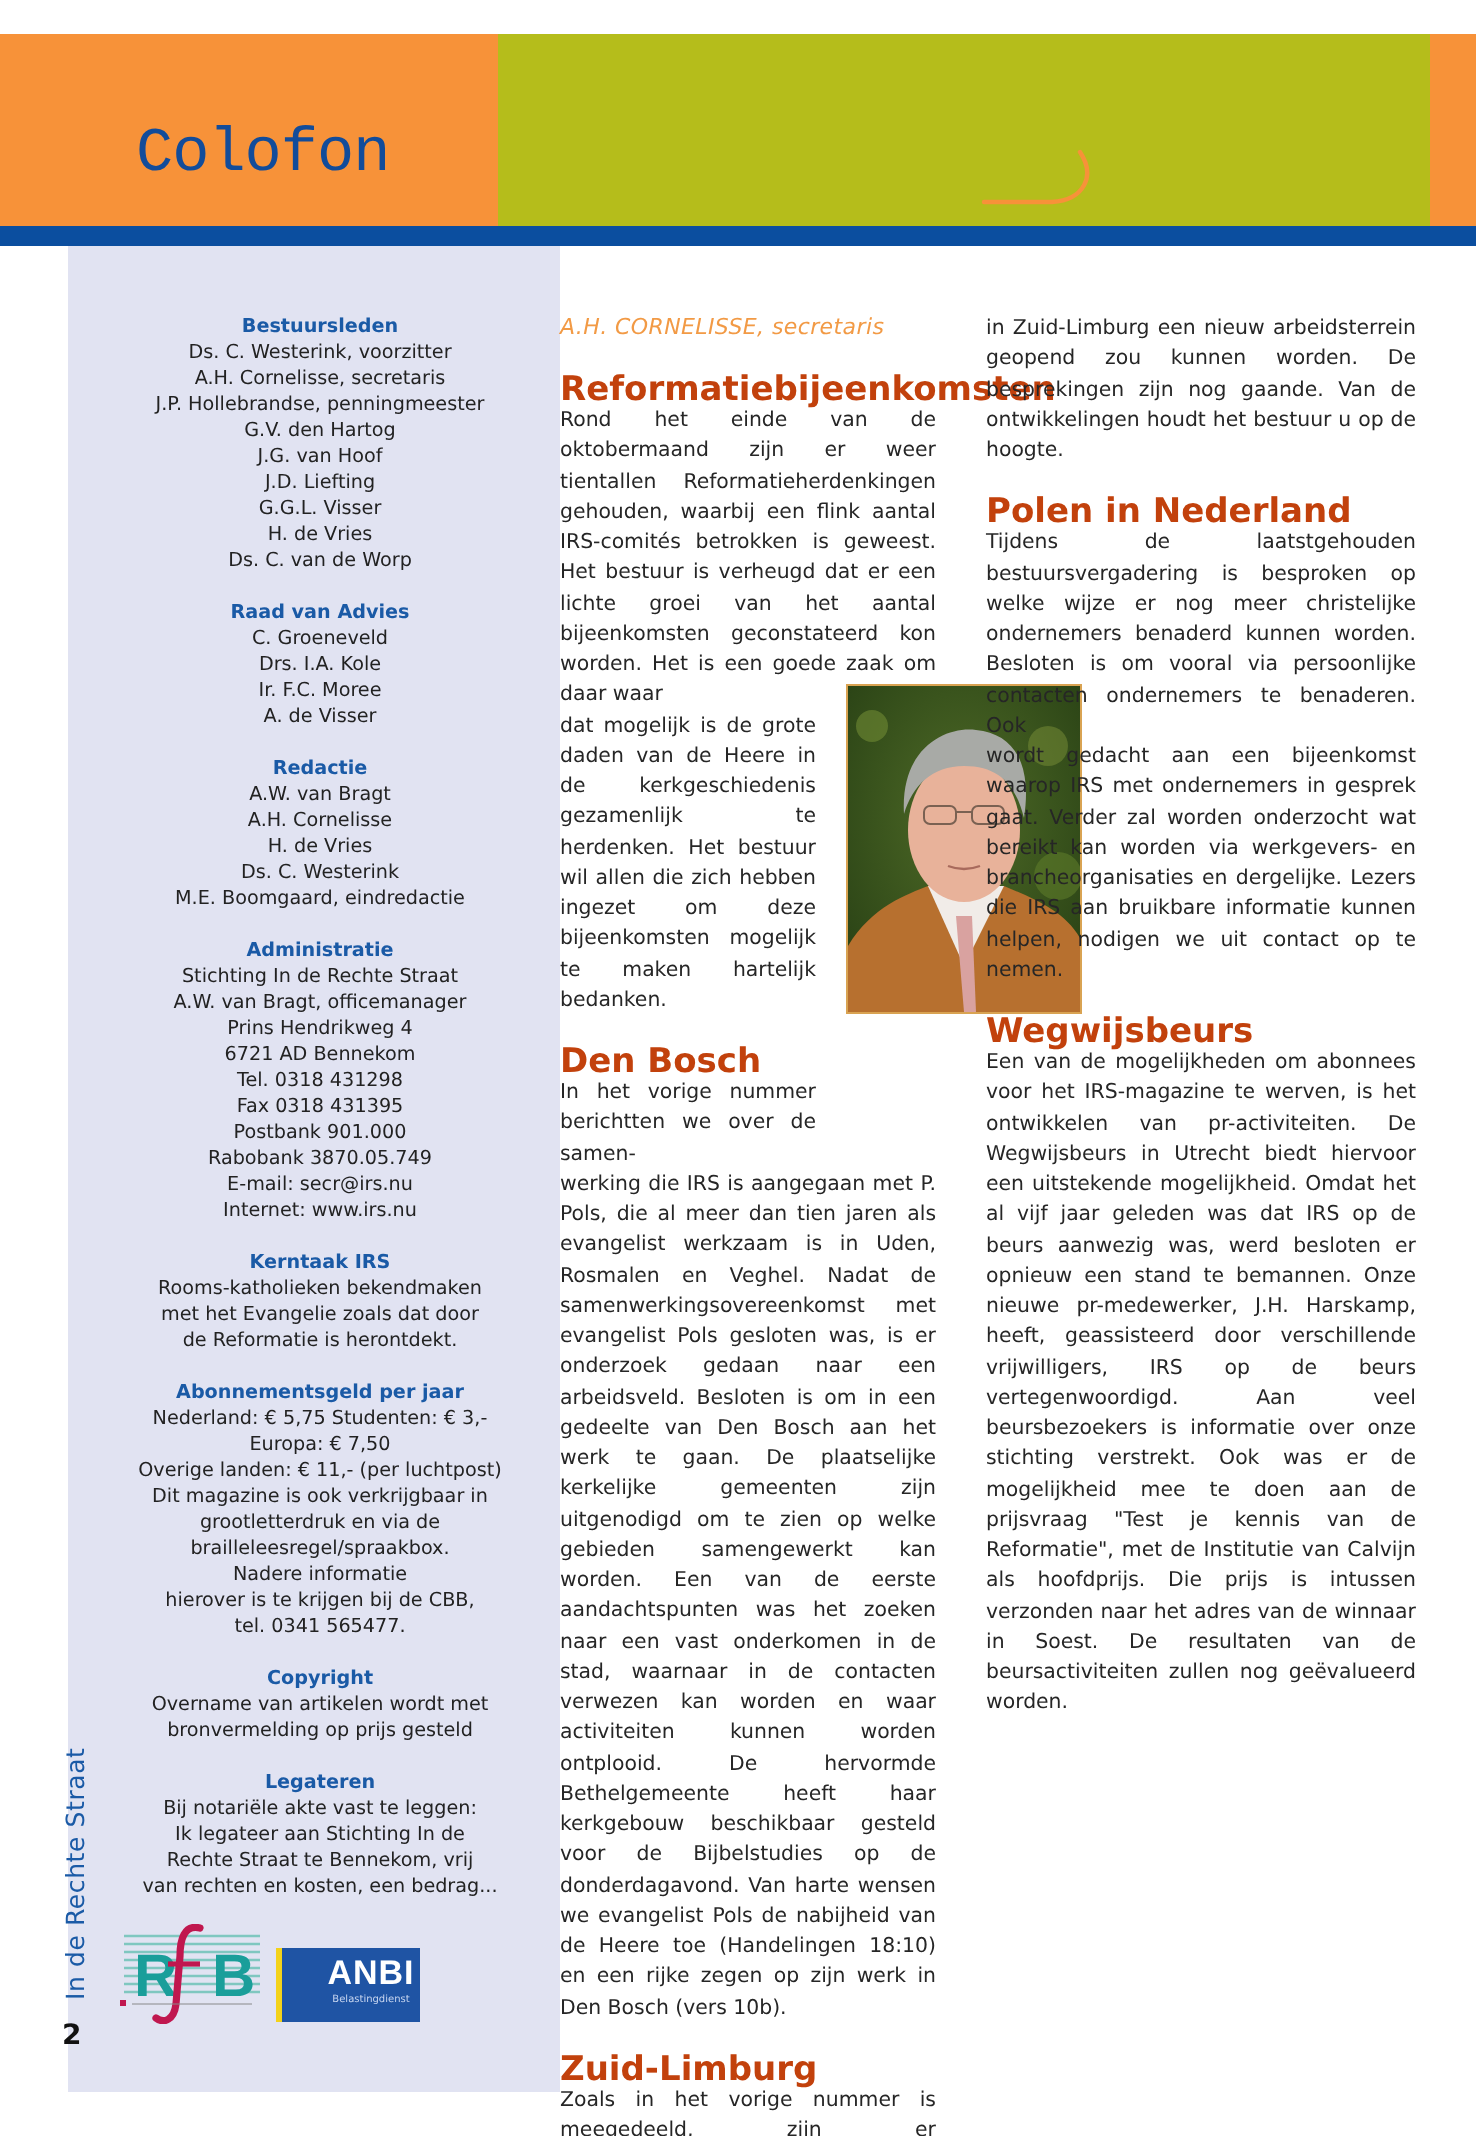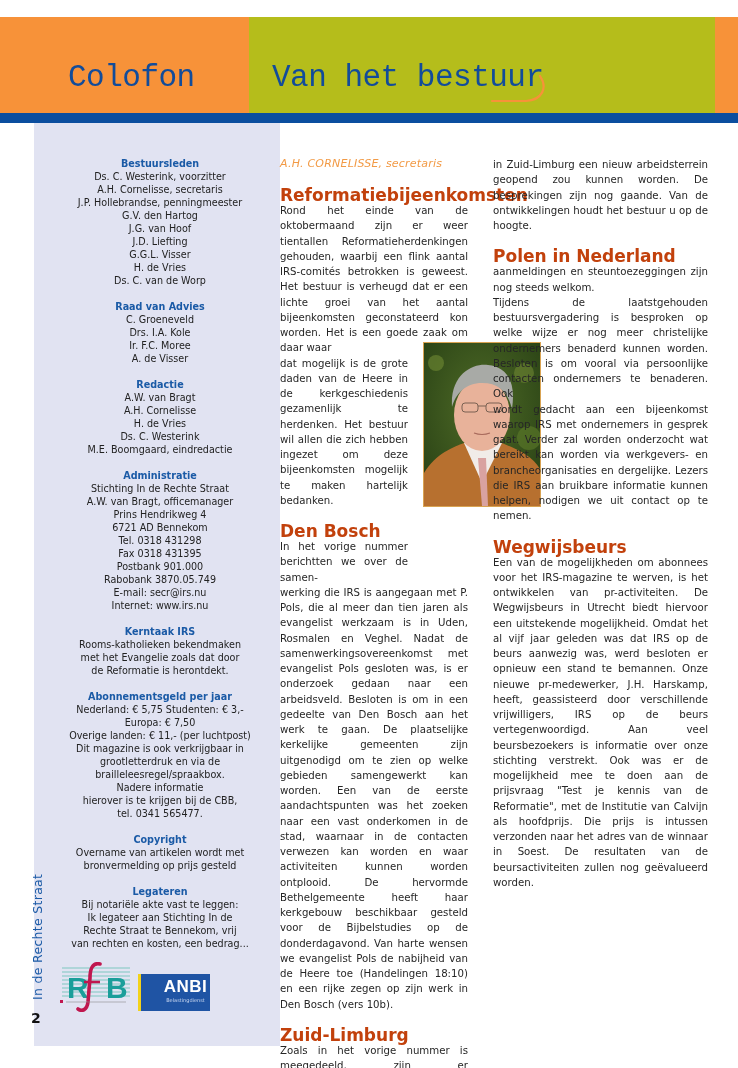--- a/index.html
+++ b/index.html
@@ -56,21 +56,20 @@
 <body>
 
 <div class="page">
 
   <div class="band-orange-left"></div>
   <div class="band-green"></div>
   <div class="band-orange-right"></div>
   <div class="band-blue"></div>
 
   <div class="hdr-title hdr-colofon">Colofon</div>
-  <div class="hdr-title hdr-bestuur">Van het bestuur</div>
   <svg class="swoosh" viewBox="0 0 66 30">
     <path d="M58 2 C66 14 60 26 44 27 L10 27" fill="none" stroke="#f79239" stroke-width="2.2" stroke-linecap="round"></path>
   </svg>
 
   <div class="sidebar">
     <div class="sb-content" id="sb-content">
         <div class="sb-section">
           <div class="sb-heading">Bestuursleden</div>
           <div class="sb-line">Ds. C. Westerink, voorzitter</div>
           <div class="sb-line">A.H. Cornelisse, secretaris</div>
@@ -209,21 +208,20 @@
       <rect x="62" y="60" width="16" height="9" rx="3" fill="none" stroke="#7a6152" stroke-width="1"></rect>
       <line x1="54" y1="63" x2="62" y2="63" stroke="#7a6152" stroke-width="1"></line>
       <path d="M50 90 Q58 93 66 90" stroke="#a86a5c" stroke-width="1.2" fill="none"></path>
     </svg>
   </div>
 
   <div class="col col-right">
     <p>in Zuid-Limburg een nieuw arbeidsterrein geopend zou kunnen worden. De besprekingen zijn nog gaande. Van de ontwikkelingen houdt het bestuur u op de hoogte.</p>
     <div class="gap"></div>
     <p class="art-h">Polen in Nederland</p>
-    <p class="indent-block">aanmeldingen en steuntoezeggingen zijn nog steeds welkom.</p>
     <p class="indent-block">Tijdens de laatstgehouden bestuursvergadering is besproken op welke wijze er nog meer christelijke ondernemers benaderd kunnen worden. Besloten is om vooral via persoonlijke contacten ondernemers te benaderen. Ook</p>
     <p>wordt gedacht aan een bijeenkomst waarop IRS met ondernemers in gesprek gaat. Verder zal worden onderzocht wat bereikt kan worden via werkgevers- en brancheorganisaties en dergelijke. Lezers die IRS aan bruikbare informatie kunnen helpen, nodigen we uit contact op te nemen.</p>
     <div class="gap"></div>
     <p class="art-h">Wegwijsbeurs</p>
     <p>Een van de mogelijkheden om abonnees voor het IRS-magazine te werven, is het ontwikkelen van pr-activiteiten. De Wegwijsbeurs in Utrecht biedt hiervoor een uitstekende mogelijkheid. Omdat het al vijf jaar geleden was dat IRS op de beurs aanwezig was, werd besloten er opnieuw een stand te bemannen. Onze nieuwe pr-medewerker, J.H. Harskamp, heeft, geassisteerd door verschillende vrijwilligers, IRS op de beurs vertegenwoordigd. Aan veel beursbezoekers is informatie over onze stichting verstrekt. Ook was er de mogelijkheid mee te doen aan de prijsvraag "Test je kennis van de Reformatie", met de Institutie van Calvijn als hoofdprijs. Die prijs is intussen verzonden naar het adres van de winnaar in Soest. De resultaten van de beursactiviteiten zullen nog geëvalueerd worden.</p>
   </div>
 
 </div>
 
 </body></html>

